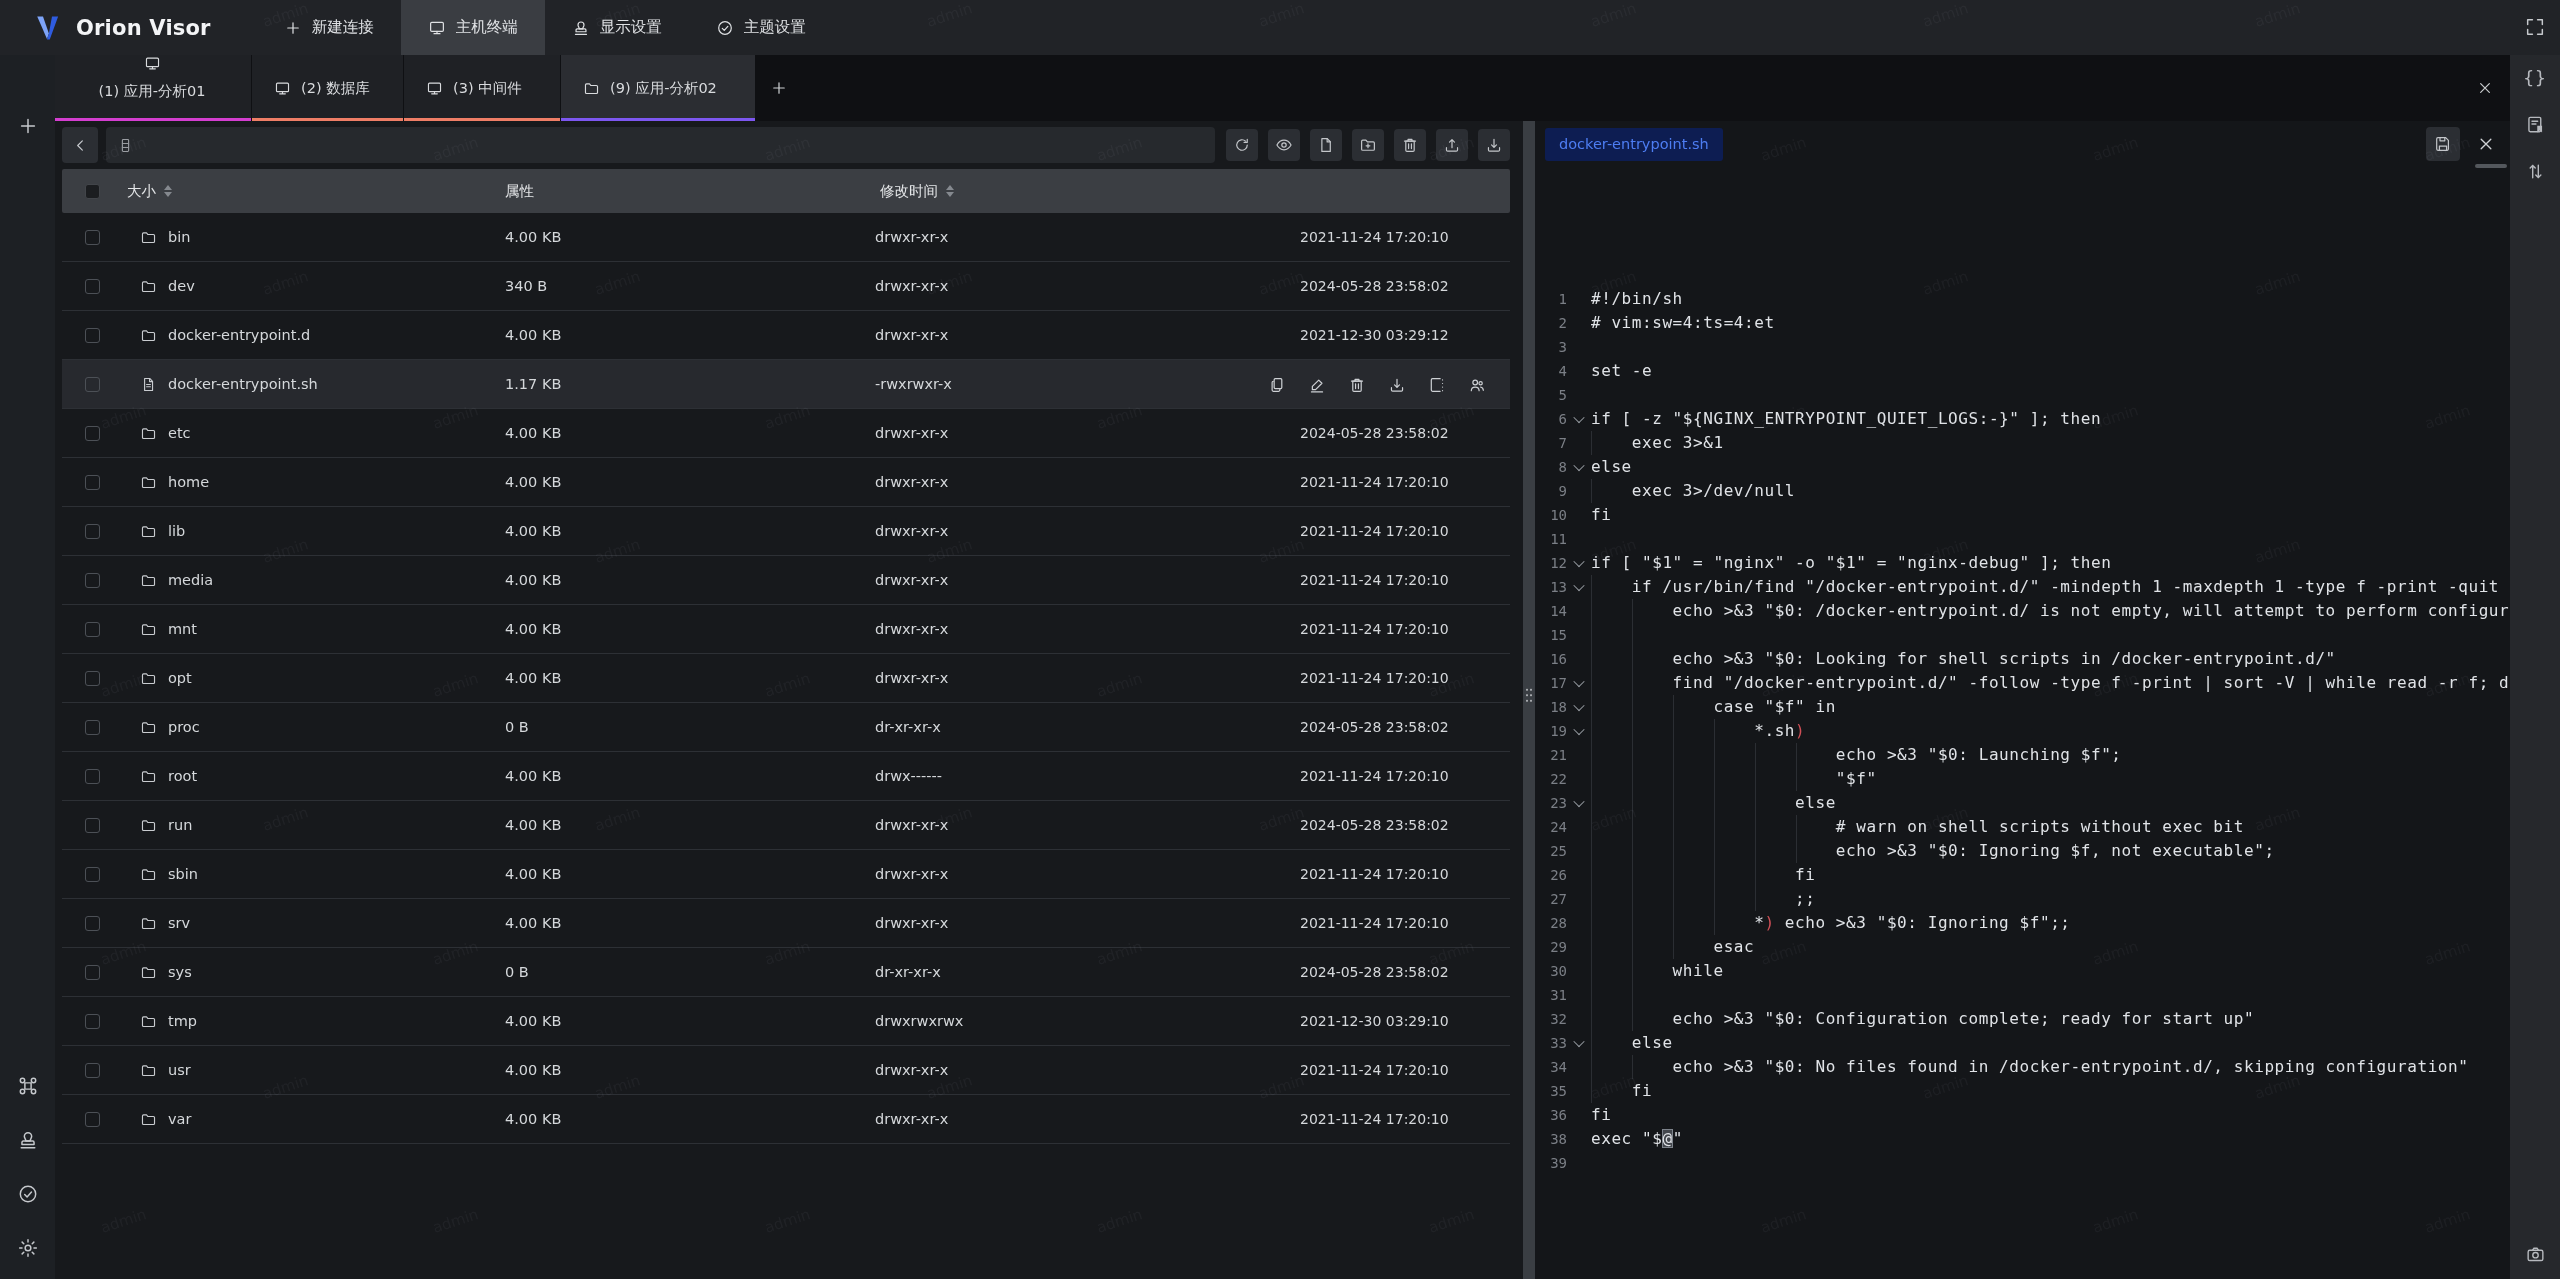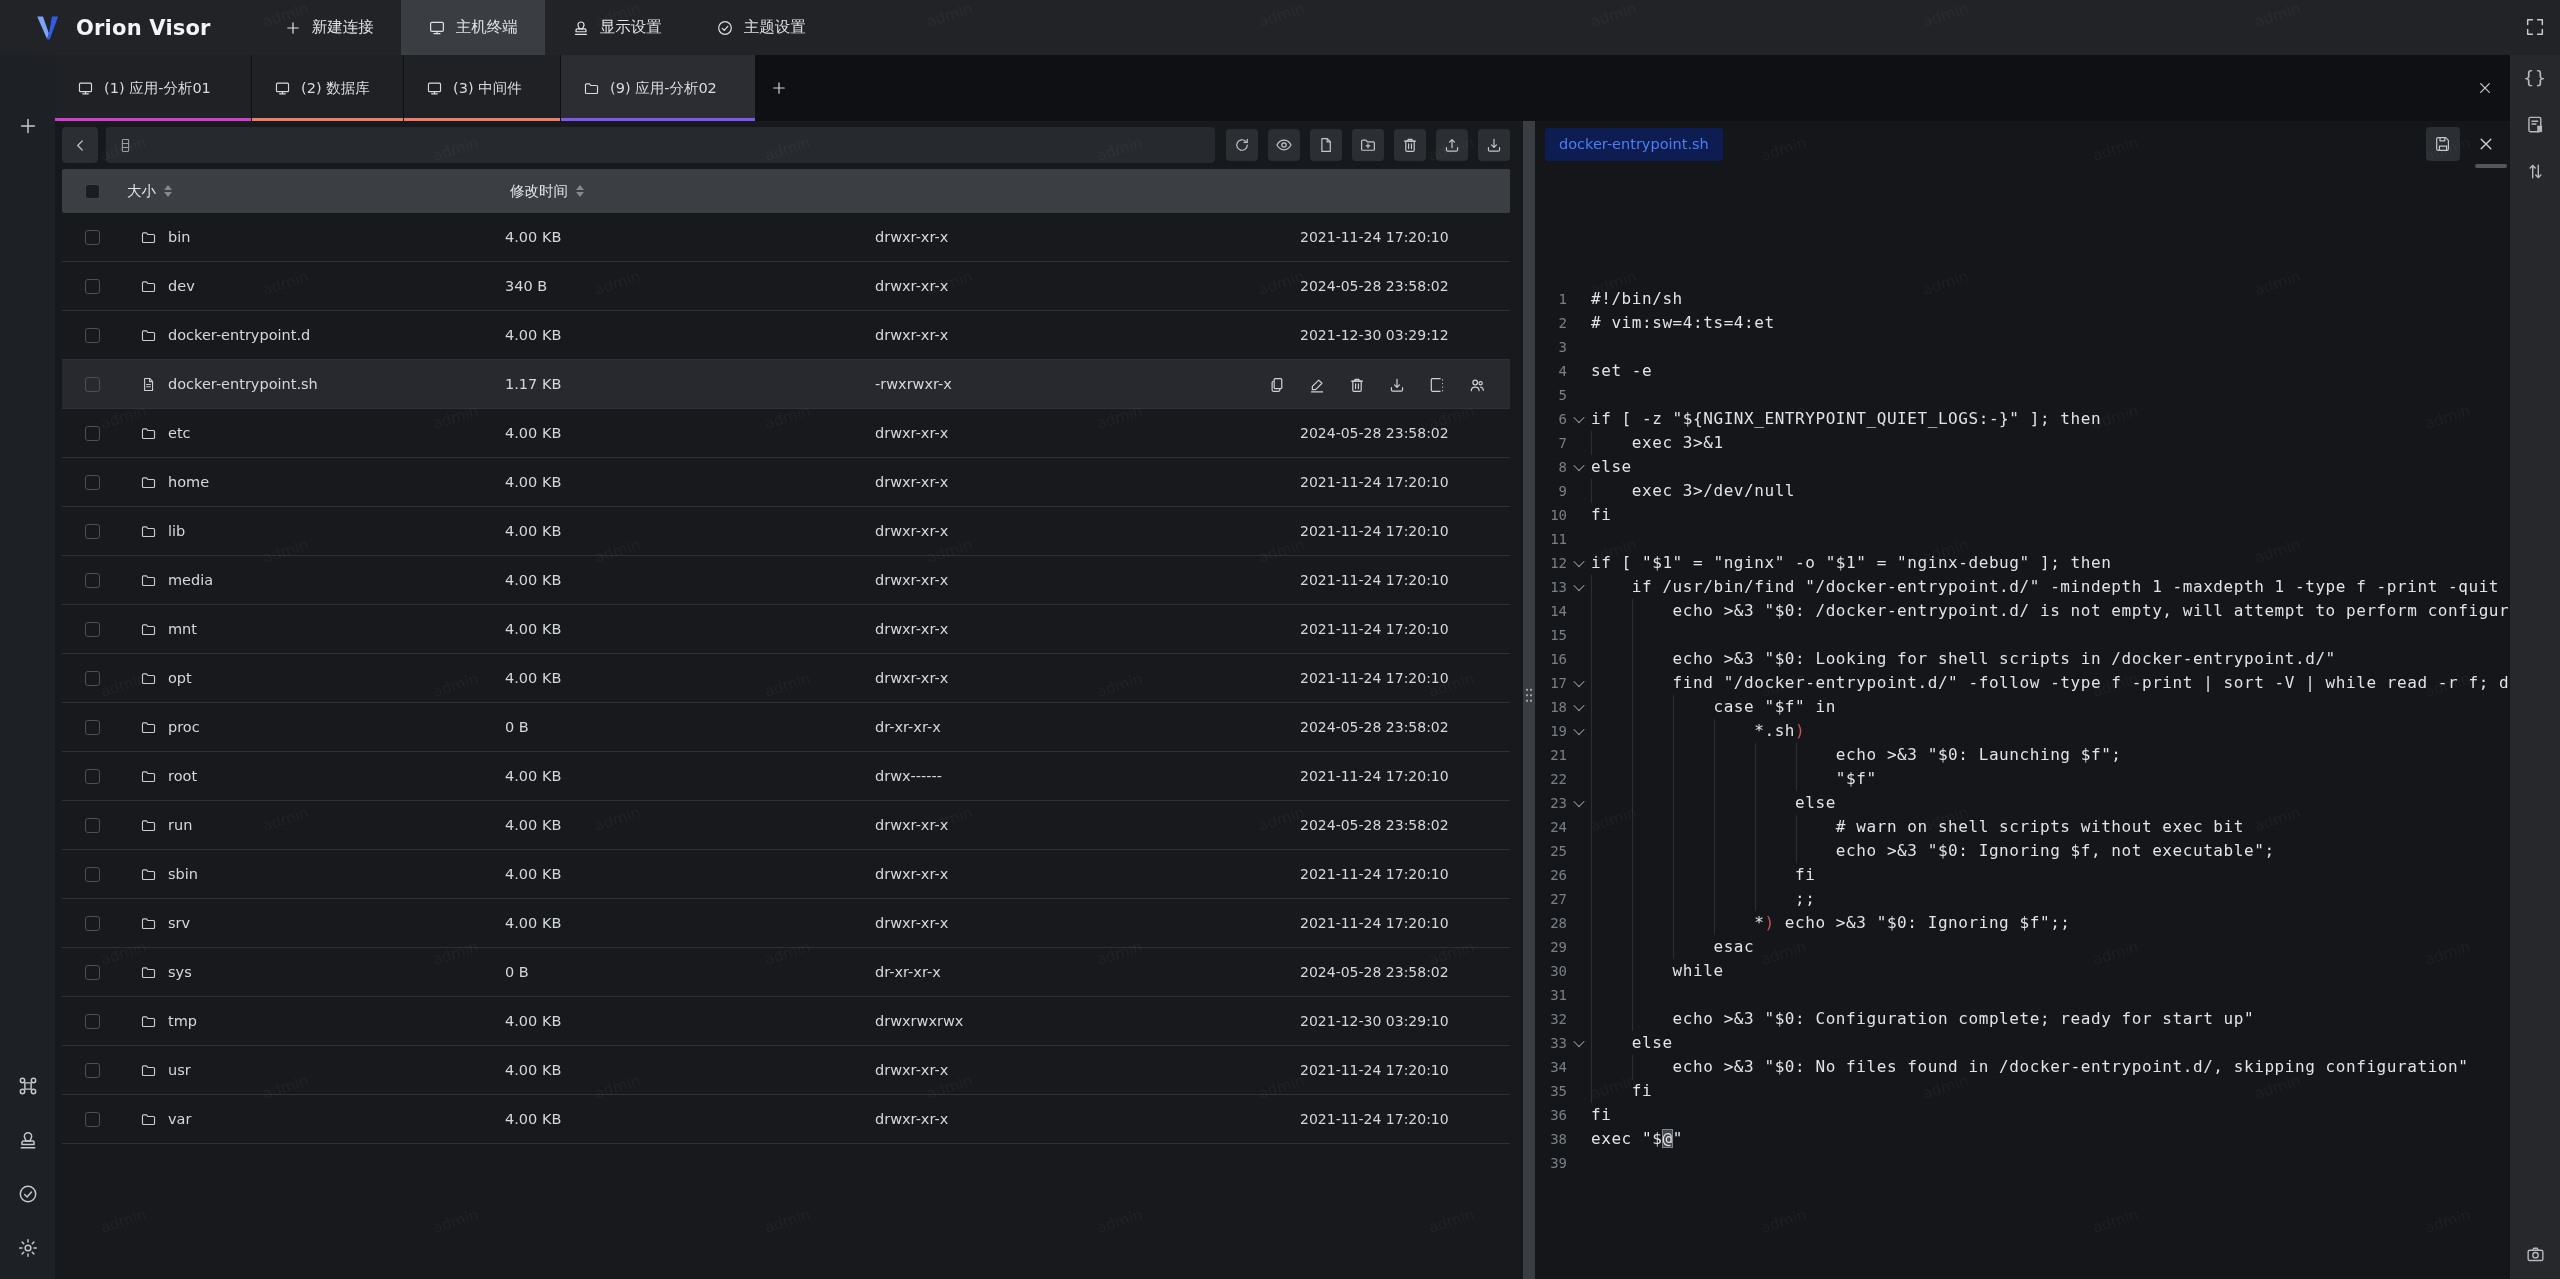--- a/index.html
+++ b/index.html
@@ -206,21 +206,21 @@
         <span class=" icon">
           <svg viewBox="0 0 24 24" fill="none" stroke="currentColor" stroke-width="1.6" stroke-linecap="round" stroke-linejoin="round">
             <circle cx="12" cy="12" r="3.1"></circle>
             <path d="M12 2.9v2.6M12 18.5v2.6M2.9 12h2.6M18.5 12h2.6M5.6 5.6l1.8 1.8M16.6 16.6l1.8 1.8M18.4 5.6l-1.8 1.8M7.4 16.6l-1.8 1.8"></path>
           </svg>
         </span>
       </div>
     </div>
 
   <div class="tabbar" id="tabbar">
-      <div class="tab" style="--ul: #d43ed0; width: 196px;">
+      <div class="tab" style="--ul: #d43ed0; width: 196px; flex-direction: column;">
         <span class=" icon">
           <svg viewBox="0 0 24 24" fill="none" stroke="currentColor" stroke-width="1.6" stroke-linecap="round" stroke-linejoin="round">
             <rect x="3.5" y="4.5" width="17" height="12" rx="1.5"></rect>
             <path d="M12 16.5v3M8 19.5h8"></path>
           </svg>
         </span>
         <span>(1) 应用-分析01</span>
       </div>
       <div class="tab" style="--ul: #ef7e66; width: 151px;">
         <span class=" icon">
@@ -324,20 +324,23 @@
     <div class="thead grid-cols" id="thead">
         <div class="cb-cell">
           <span class="cb"></span>
         </div>
         <div class="th th-size">
           <span>大小</span>
           <span class="sorts">
             <span class="c-up"></span>
             <span class="c-dn"></span>
           </span>
+        </div>
+        <div class="th th-attr">
+          <span>属性</span>
         </div>
         <div class="th th-time">
           <span>修改时间</span>
           <span class="sorts">
             <span class="c-up"></span>
             <span class="c-dn"></span>
           </span>
         </div>
       </div>
     <div id="tbody">

